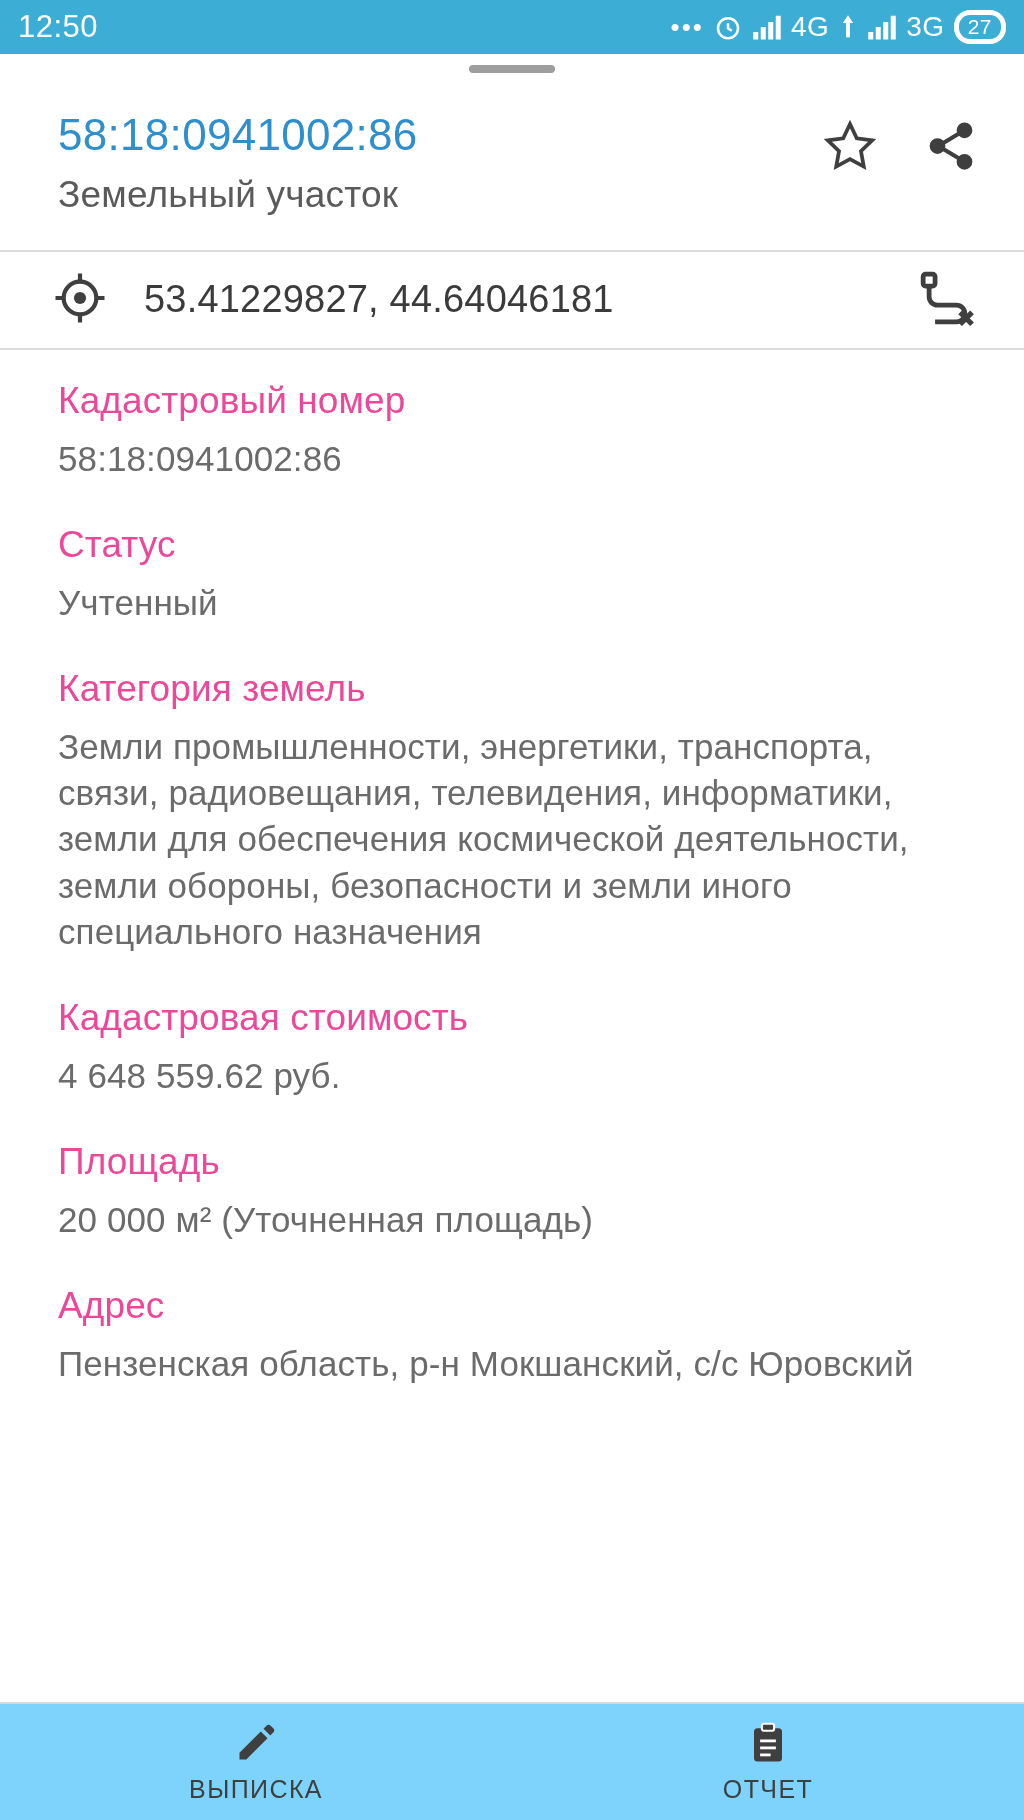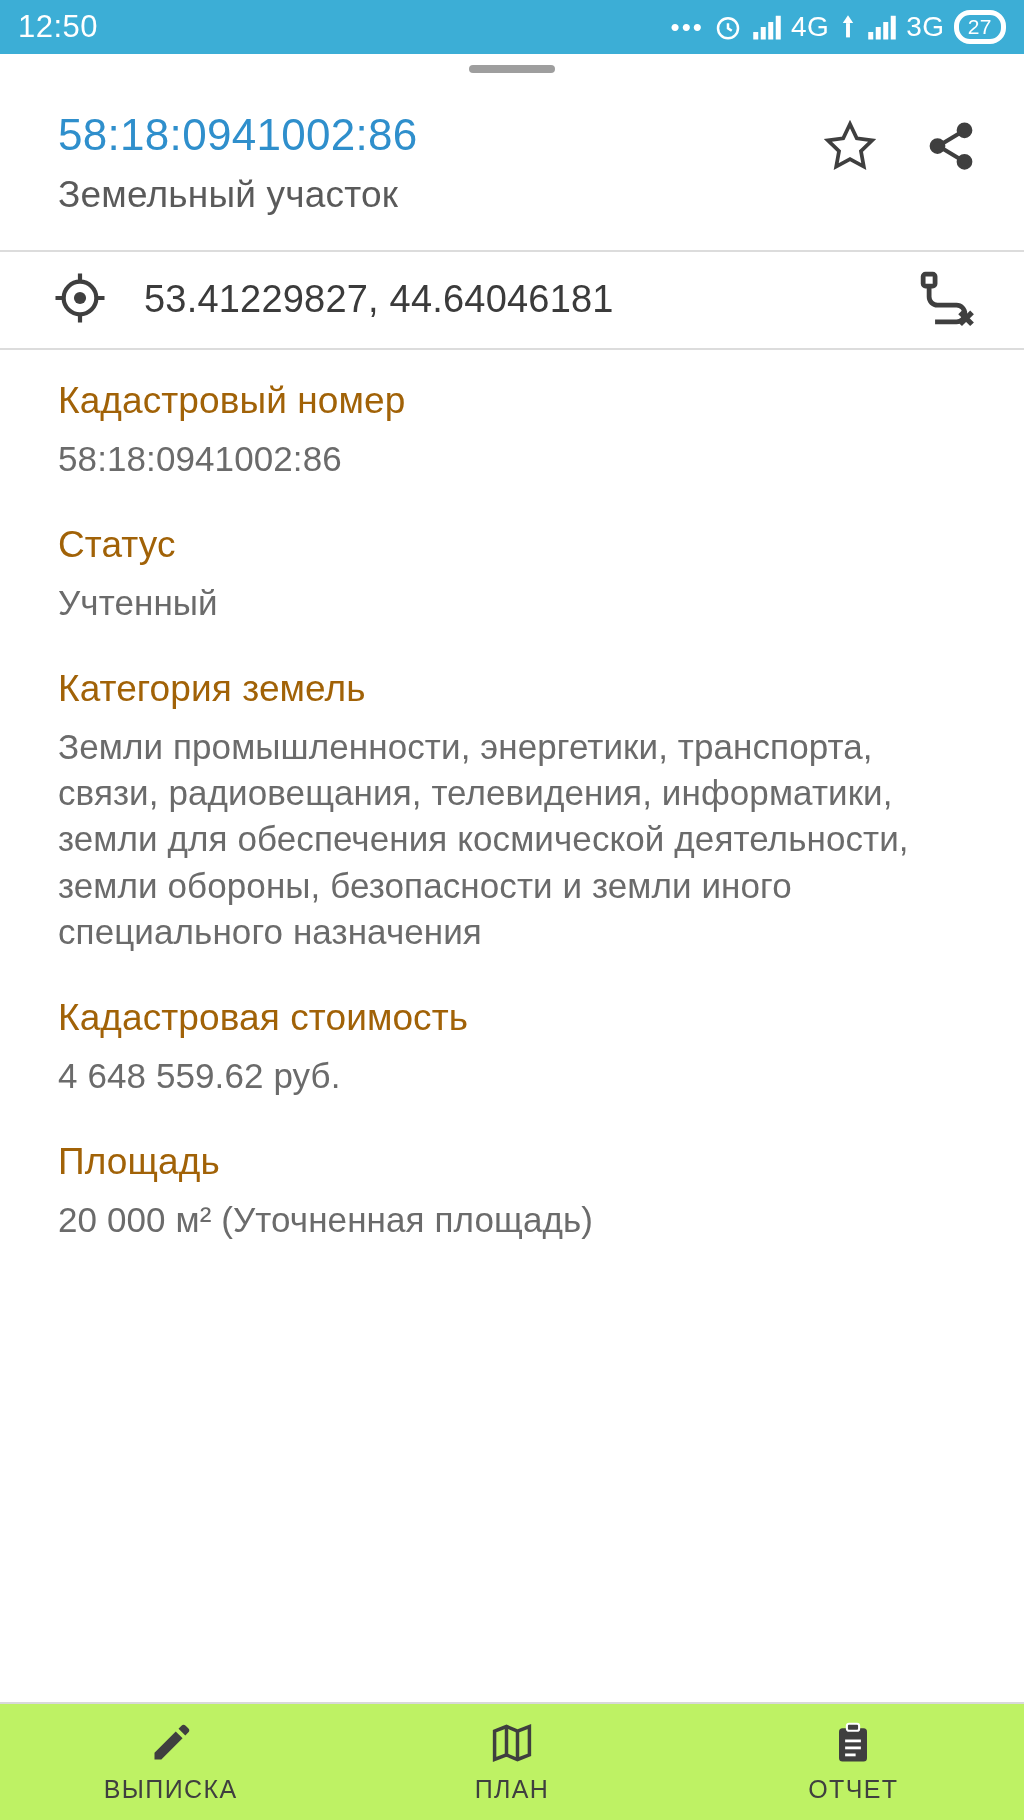--- a/index.html
+++ b/index.html
@@ -105,39 +105,39 @@
   .route-icon { margin-left: auto; }
 
   
   .details {
     padding: 30px 58px 0 58px;
   }
   .field { margin-bottom: 42px; }
   .field:last-child { margin-bottom: 0; }
   .f-label {
     font-size: 37px;
-    color: #a16207;
+    color: #ec4899;
     letter-spacing: .1px;
   }
   .f-value {
     font-size: 35px;
     color: #6b6b6b;
     margin-top: 14px;
     line-height: 1.32;
     letter-spacing: .1px;
   }
 
   
   .bottom-bar {
     position: absolute;
     left: 0;
     bottom: 0;
     width: 1024px;
     height: 118px;
-    background: #bef264;
+    background: #7dd3fc;
     border-top: 2px solid #d9d9d9;
     display: flex;
   }
   .tab {
     flex: 1;
     display: flex;
     flex-direction: column;
     align-items: center;
     justify-content: center;
     gap: 10px;
@@ -250,40 +250,35 @@
     <div class="f-value">Земли промышленности, энергетики, транспорта, связи, радиовещания, телевидения, информатики, земли для обеспечения космической деятельности, земли обороны, безопасности и земли иного специального назначения</div>
   </div>
   <div class="field">
     <div class="f-label">Кадастровая стоимость</div>
     <div class="f-value">4 648 559.62 руб.</div>
   </div>
   <div class="field">
     <div class="f-label">Площадь</div>
     <div class="f-value">20 000 м² (Уточненная площадь)</div>
   </div>
+  <div class="field">
+    <div class="f-label">Адрес</div>
+    <div class="f-value">Пензенская область, р-н Мокшанский, с/с Юровский</div>
+  </div>
 </div>
 
 <div class="bottom-bar">
   <div class="tab">
     <span>
       <svg width="44" height="44" viewBox="0 0 24 24" fill="#3f3f3f">
         <path d="M3 17.3 L14.6 5.7 l3.7 3.7 L6.7 21 H3 Z"></path>
         <path d="M16.1 4.2 l1.6-1.6a1.6 1.6 0 0 1 2.3 0l1.4 1.4a1.6 1.6 0 0 1 0 2.3l-1.6 1.6 Z"></path>
       </svg>
     </span>
     <span class="tab-label">ВЫПИСКА</span>
-  </div>
-  <div class="tab">
-    <span>
-      <svg width="46" height="44" viewBox="0 0 24 24" fill="none" stroke="#3f3f3f" stroke-width="1.9">
-        <path d="M2.5 5.5 L9 3 l6 2.5 L21.5 3 v15.5 L15 21 L9 18.5 L2.5 21 Z"></path>
-        <path d="M9 3 v15.5 M15 5.5 V21"></path>
-      </svg>
-    </span>
-    <span class="tab-label">ПЛАН</span>
   </div>
   <div class="tab">
     <span>
       <svg width="42" height="44" viewBox="0 0 24 24" fill="#3f3f3f">
         <rect x="4" y="3.5" width="16" height="19" rx="2"></rect>
         <rect x="8.5" y="1" width="7" height="4" rx="1.2" fill="#3f3f3f" stroke="#ffffff" stroke-width="1.2"></rect>
         <rect x="7.5" y="10" width="9" height="1.6" fill="#ffffff"></rect>
         <rect x="7.5" y="14" width="9" height="1.6" fill="#ffffff"></rect>
         <rect x="7.5" y="18" width="6" height="1.6" fill="#ffffff"></rect>
       </svg>

